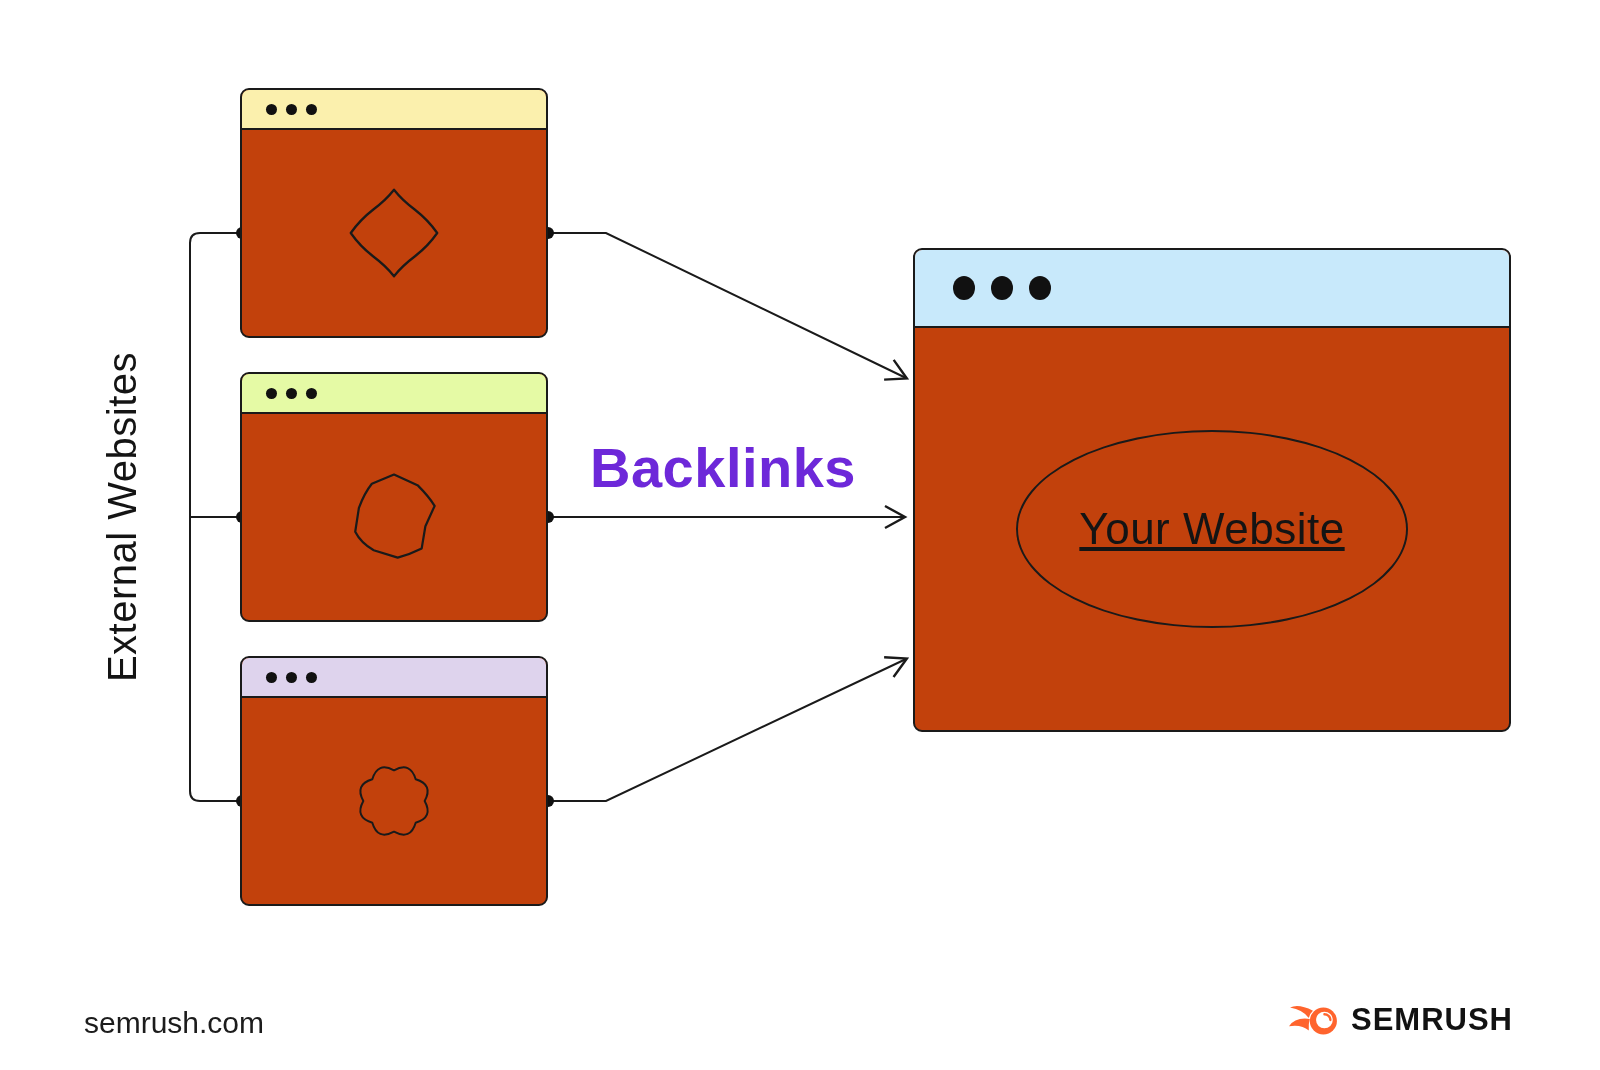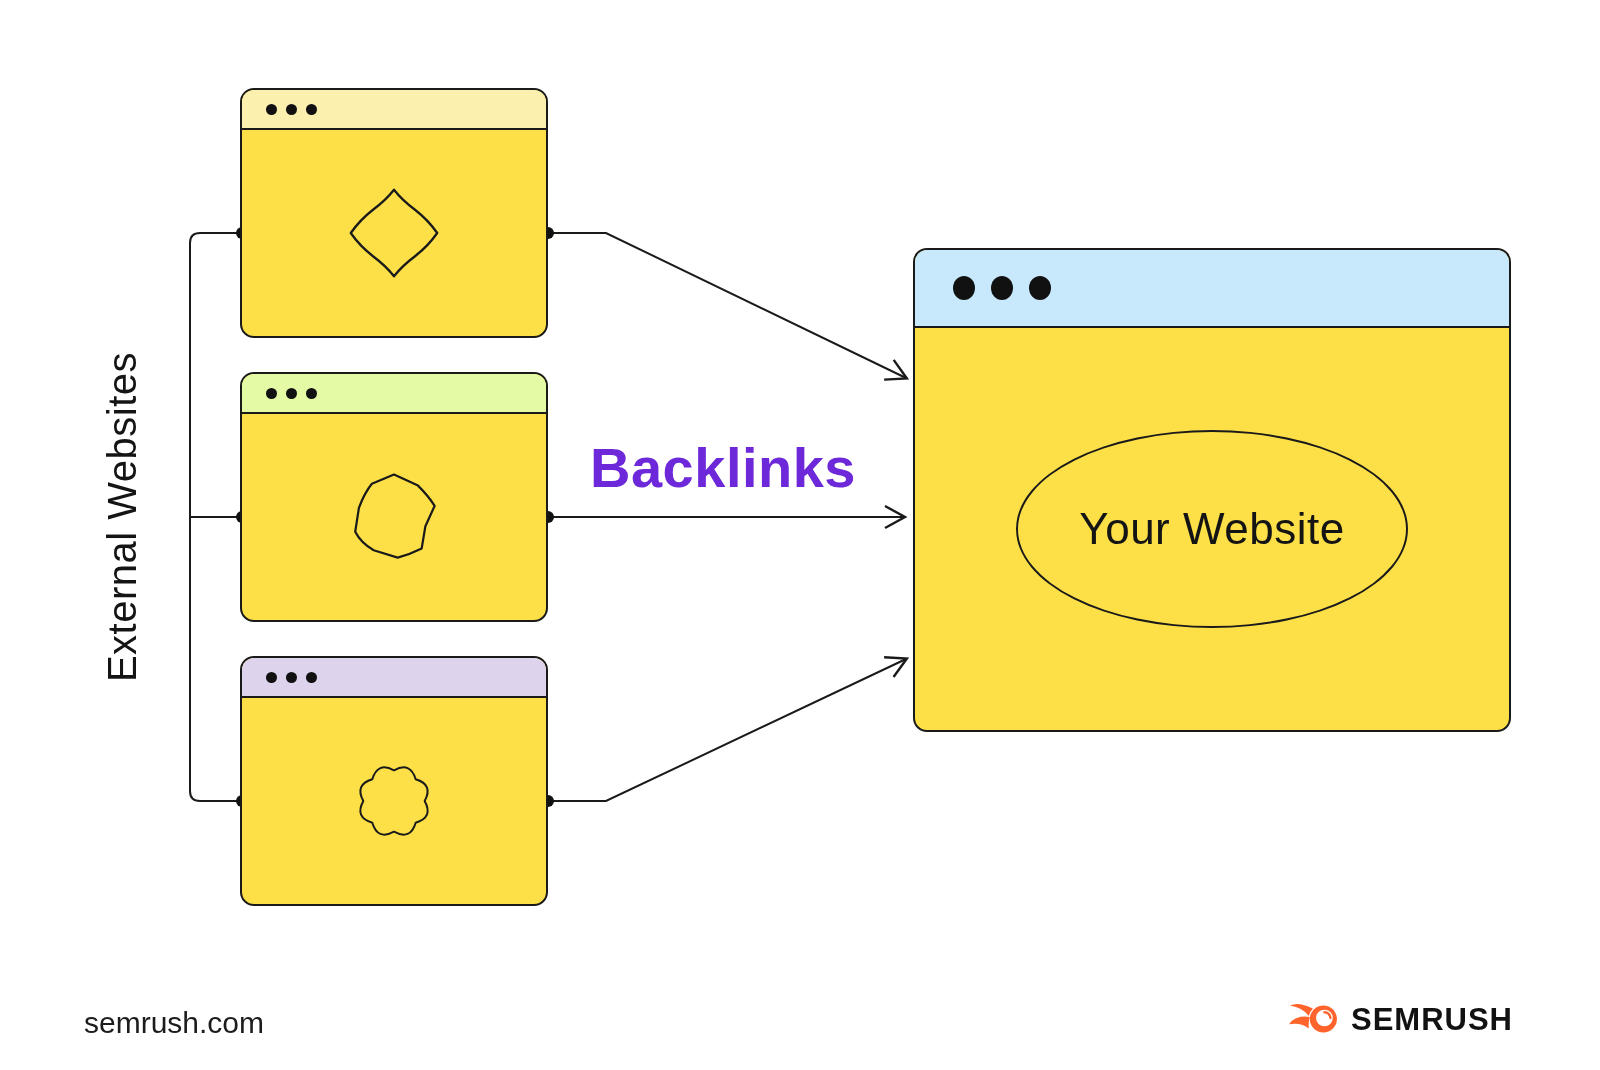--- a/index.html
+++ b/index.html
@@ -4,22 +4,22 @@
 <style>
   html,body{margin:0;padding:0;background:#ffffff;}
   .canvas{
     position:relative;width:1600px;height:1070px;background:#ffffff;overflow:hidden;
     font-family:"Liberation Sans","DejaVu Sans",sans-serif;color:#141414;
   }
   svg.overlay{position:absolute;left:0;top:0;pointer-events:none;}
   .ln{stroke:#1a1a1a;stroke-width:2;fill:none;}
 
   .browser{
-    position:absolute;box-sizing:border-box;background:#fde047;
-    border:2px solid #1a1a1a;border-radius:14px;overflow:hidden;
+    position:absolute;box-sizing:border-box;background:#c2410c;
+    border:2px solid #1a1a1a;border-radius:9px;overflow:hidden;text-decoration:underline;
   }
   .titlebar{
     box-sizing:border-box;border-bottom:2px solid #1a1a1a;
     display:flex;align-items:center;
   }
   .titlebar .dot{
     display:inline-block;border-radius:50%;background:#111111;
   }
   .browser.small .titlebar{height:40px;padding-left:24px;gap:9px;}
   .browser.small .titlebar .dot{width:11px;height:11px;}
@@ -46,21 +46,21 @@
   }
   .backlinks-label{
     position:absolute;left:723px;top:456px;transform:translate(-50%,-50%);
     font-size:56px;font-weight:600;letter-spacing:0.5px;color:#6d28d9;margin-top:11px;
   }
 
   .footer-site{
     position:absolute;left:84px;top:1006px;font-size:30px;font-weight:400;color:#1c1c1c;
   }
   .brand{
-    position:absolute;right:87px;top:1002px;display:flex;gap:12px;
+    position:absolute;right:87px;top:1002px;display:flex;align-items:center;gap:12px;
   }
   .brand-word{
     font-size:31px;font-weight:700;letter-spacing:1px;color:#121212;
   }
 </style>
 </head>
 <body>
 
 <div class="canvas">
 

